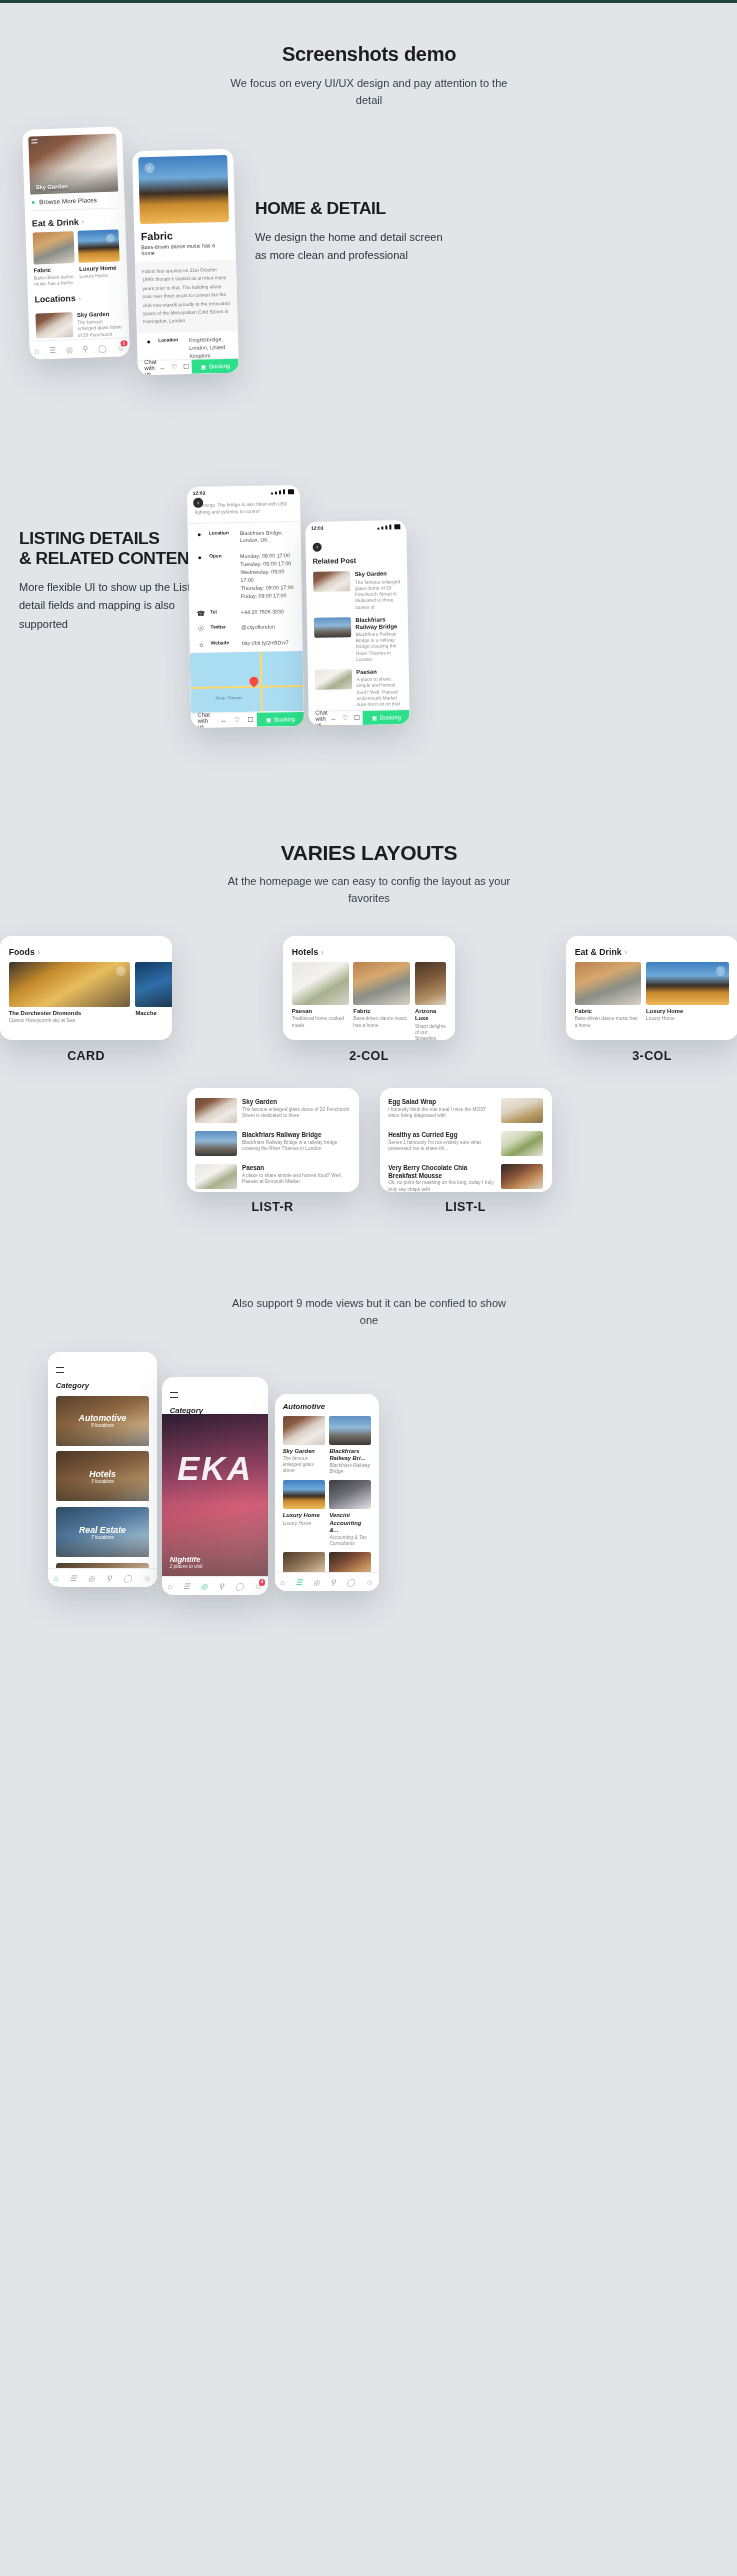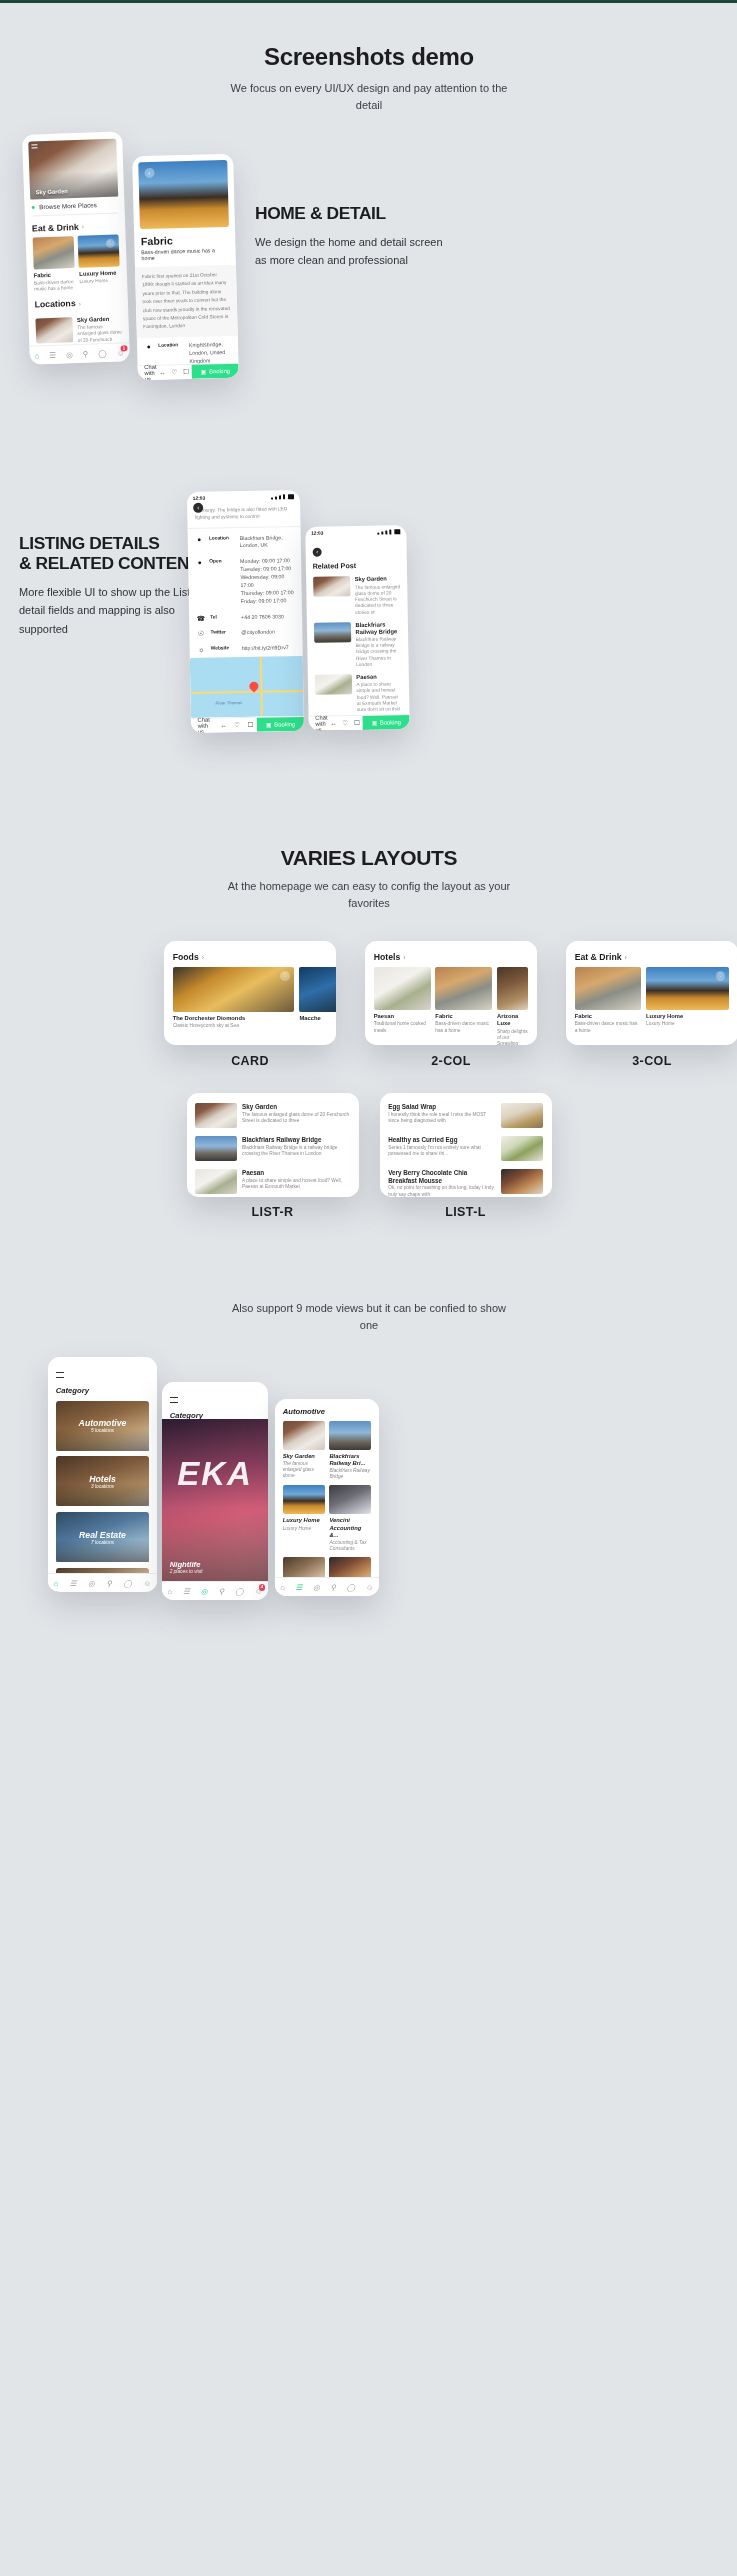--- a/index.html
+++ b/index.html
@@ -128,21 +128,21 @@
   .mappin { position:absolute; left:52%; top:42%; width:8.7px; height:8.7px; background:#ff4a3d; border-radius:50% 50% 50% 0; transform:rotate(-45deg); }
   .maproad { position:absolute; background:#ffd96b; }
   .mapwater { position:absolute; font-size:4.3px; color:#5b86a6; font-style:italic; }
 </style>
 </head>
 <body>
 
 <div class="topline"></div>
 
 <div style="padding-top:40px;">
-  <div class="sec-title" style="font-size:24px;">Screenshots demo</div>
+  <div class="sec-title" style="font-size:20px;">Screenshots demo</div>
   <div class="sec-sub" style="max-width:299px;margin:8.7px auto 0;">We focus on every UI/UX design and pay attention to the detail</div>
 </div>
 
 <div style="position:relative;height:289px;margin-top:17.4px;">
 
   <div class="phone" style="position:absolute;left:26px;top:1.9px;width:100px;height:230px;transform:rotate(-2deg);">
     <div class="img ph-food" style="height:58px;margin:6.7px 5.8px 0;border-radius:2.9px;">
       <div class="imgshade"></div>
       <div style="position:absolute;top:2.9px;left:2.9px;width:6.7px;height:4.8px;border-top:1.4px solid #fff;border-bottom:1.4px solid #fff;"></div>
       <div class="imgcap">Sky Garden</div>
@@ -354,21 +354,21 @@
         <span>Booking</span>
       </span>
     </div>
   </div>
 </div>
 
 <div style="margin-top:60px;">
   <div class="sec-title">VARIES LAYOUTS</div>
   <div class="sec-sub" style="max-width:289px;margin:7.7px auto 0;">At the homepage we can easy to config the layout as your favorites</div>
 
-  <div style="display:flex;justify-content:flex-end;gap:29px;margin-top:29px;">
+  <div style="display:flex;justify-content:space-between;gap:39px;margin-top:29px;">
 
     <div>
       <div class="phone" style="width:172px;height:104px;">
         <div class="h2" style="padding:11.6px 8.7px 4.8px;font-size:8.7px;">
           <span>Foods</span>
           <span class="chev">›</span>
         </div>
         <div style="display:flex;gap:5.8px;padding:0 8.7px;">
           <div style="flex:none;width:121px;">
             <div class="img ph-pie" style="height:45px;border-radius:1.9px;">

